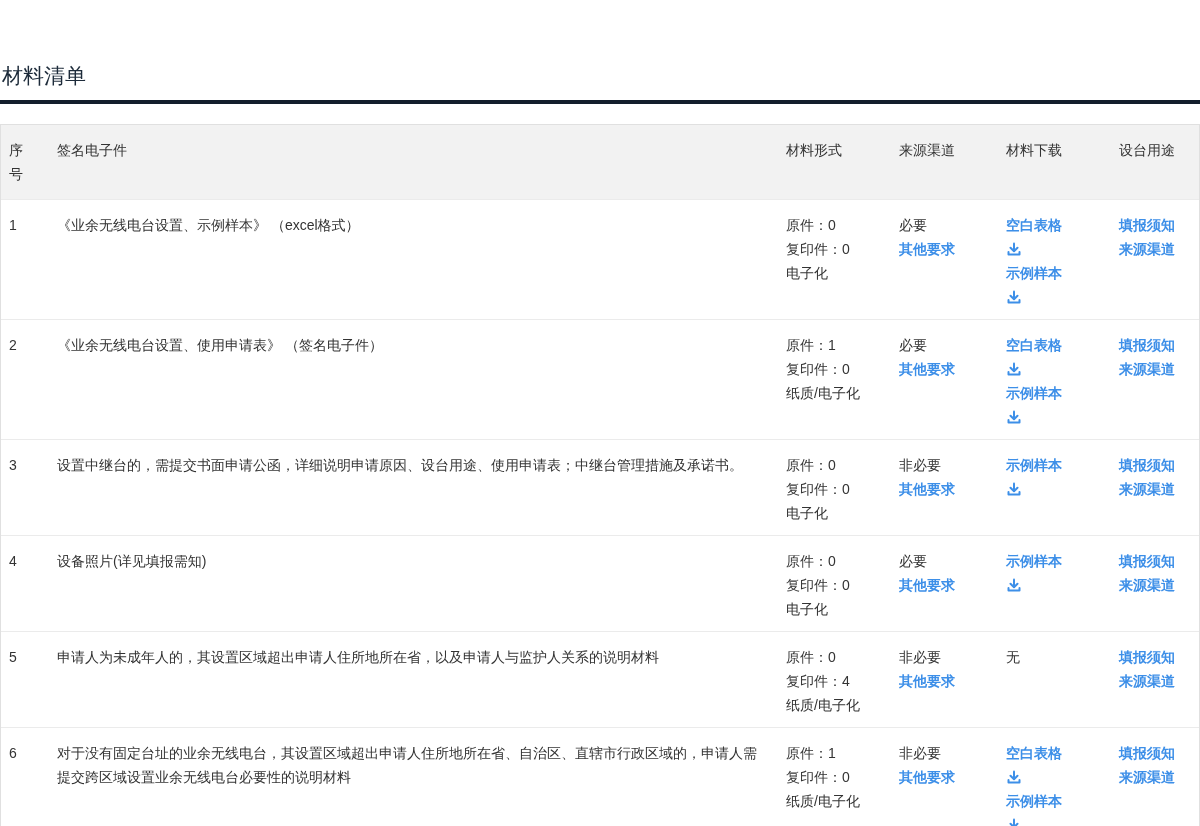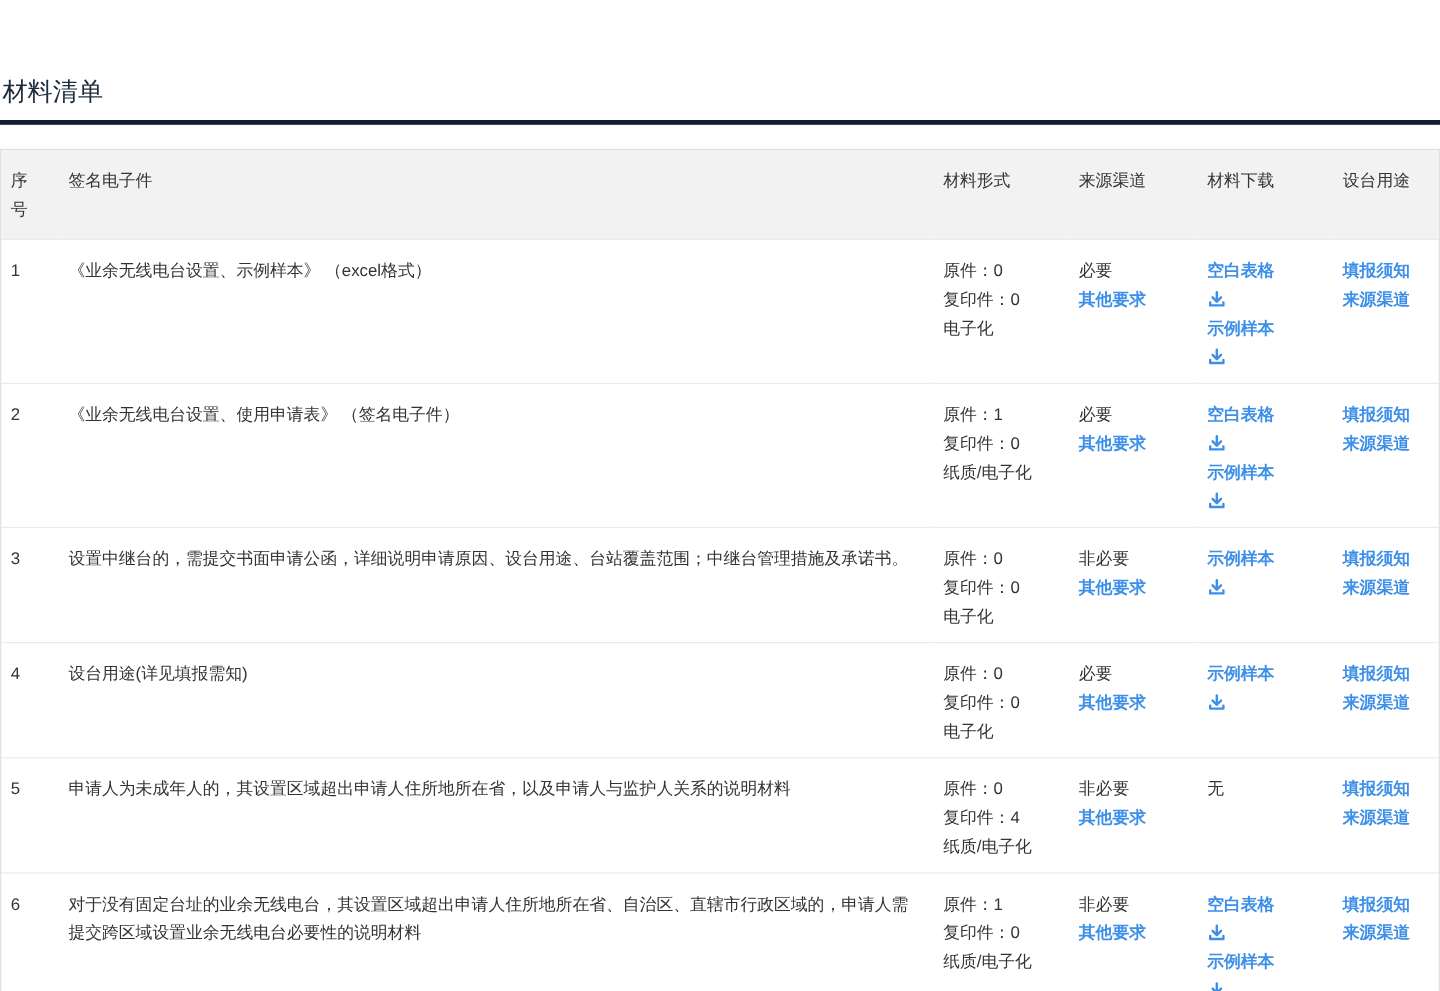--- a/index.html
+++ b/index.html
@@ -176,21 +176,21 @@
 
         </td>
         <td>
           <div><a class="link">填报须知</a></div>
           <div><a class="link">来源渠道</a></div>
         </td>
       </tr>
 
       <tr>
         <td>3</td>
-        <td>设置中继台的，需提交书面申请公函，详细说明申请原因、设台用途、台站覆盖范围；中继台管理措施及承诺书。</td>
+        <td>设置中继台的，需提交书面申请公函，详细说明申请原因、设台用途、使用申请表；中继台管理措施及承诺书。</td>
         <td>
           <div>原件：0</div>
           <div>复印件：0</div>
           <div>电子化</div>
         </td>
         <td>
           <div>非必要</div>
           <a class="link">其他要求</a>
         </td>
         <td>
@@ -206,21 +206,21 @@
 
         </td>
         <td>
           <div><a class="link">填报须知</a></div>
           <div><a class="link">来源渠道</a></div>
         </td>
       </tr>
 
       <tr>
         <td>4</td>
-        <td>设台用途(详见填报需知)</td>
+        <td>设备照片(详见填报需知)</td>
         <td>
           <div>原件：0</div>
           <div>复印件：0</div>
           <div>电子化</div>
         </td>
         <td>
           <div>必要</div>
           <a class="link">其他要求</a>
         </td>
         <td>

